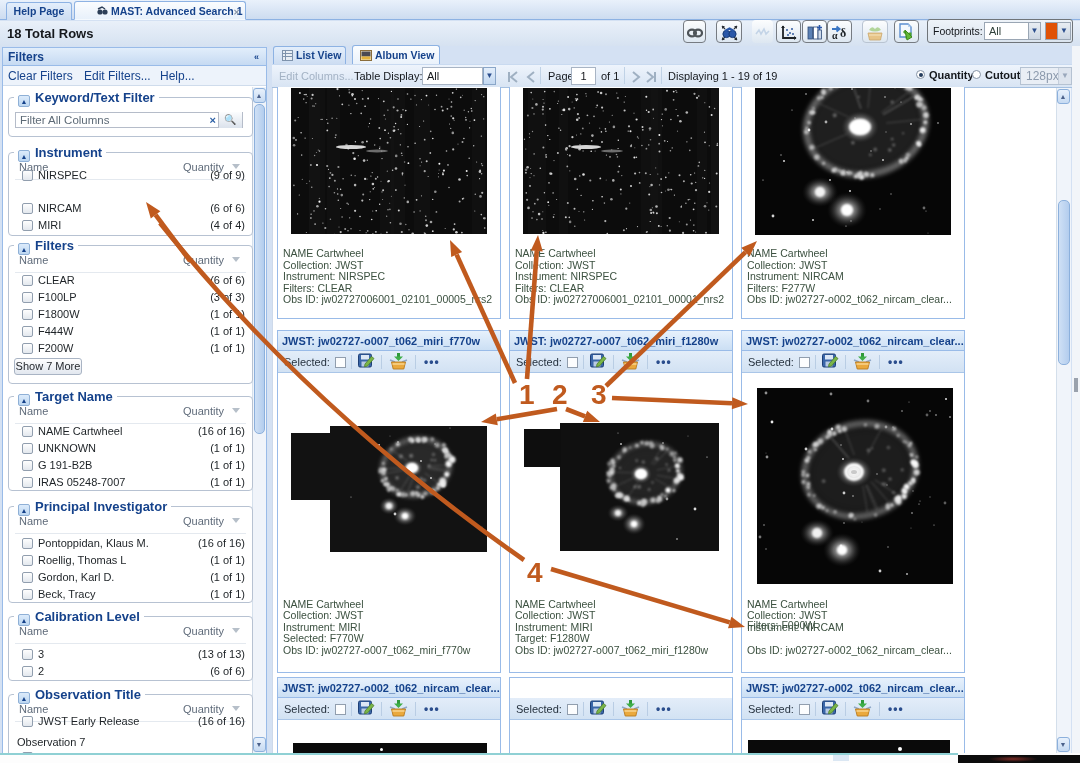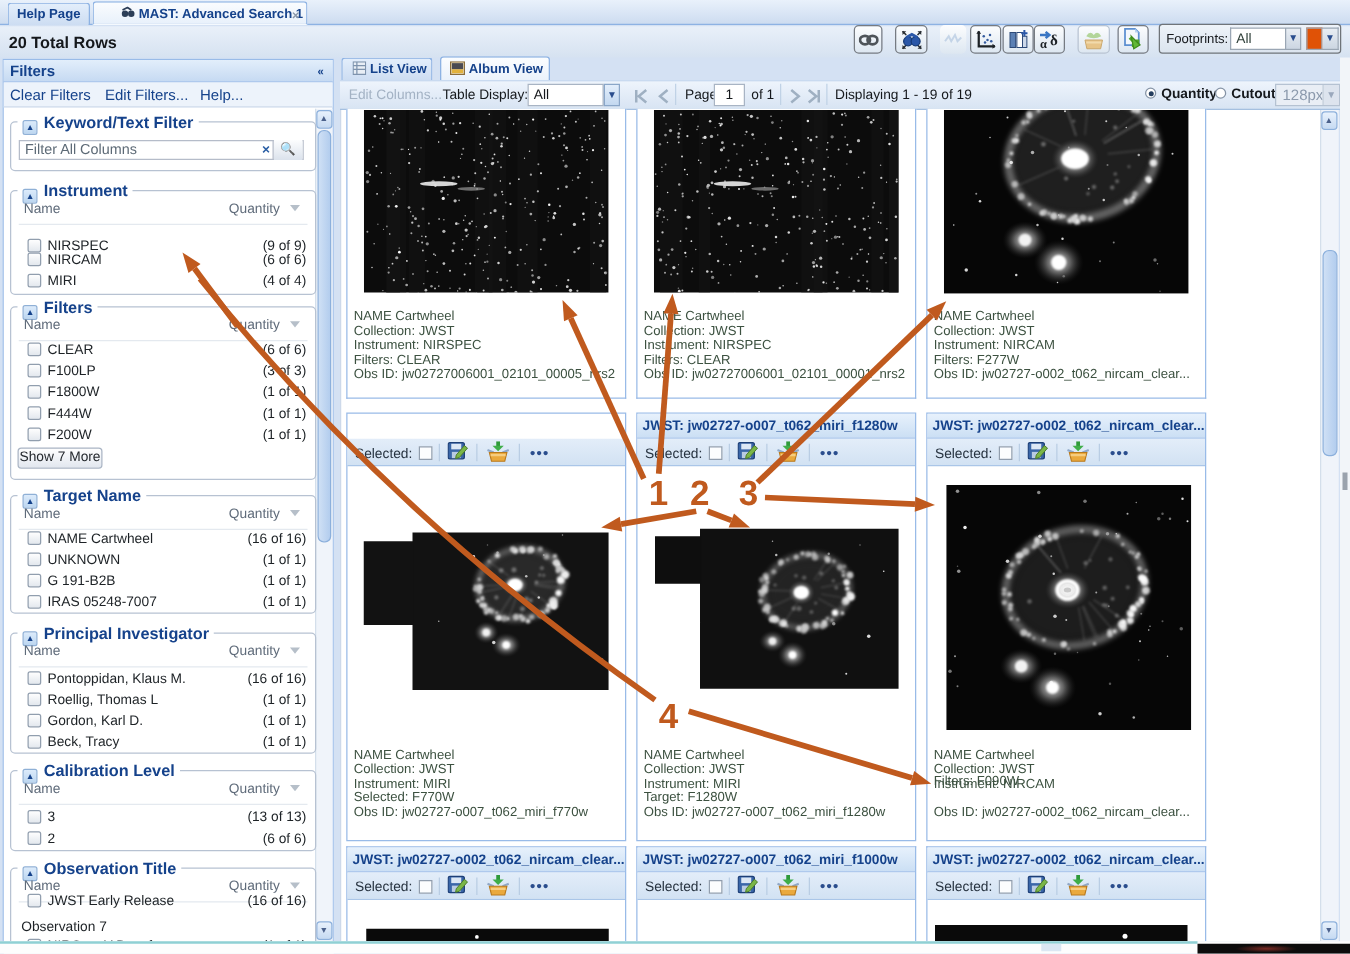--- a/index.html
+++ b/index.html
@@ -24,21 +24,21 @@
 .dots{color:#2a4d8d;font-weight:bold;letter-spacing:1px;font-size:12px}
 </style></head><body>
 <div class="abs" style="left:0;top:0;width:1080px;height:20px;background:linear-gradient(#e9f1fb,#cddcf0);border-bottom:1px solid #8db2e3"></div>
 <div class="abs" style="left:6px;top:2px;width:66px;height:18px;border:1px solid #8db2e3;border-bottom:none;border-radius:3px 3px 0 0;background:linear-gradient(#e3eefb,#cdddf2);font-weight:bold;font-size:10.5px;color:#15428b;text-align:center;line-height:17px">Help Page</div>
 <div class="abs" style="left:74px;top:1px;width:172px;height:19px;border:1px solid #8db2e3;border-bottom:1px solid #f4f9fe;border-radius:3px 3px 0 0;background:linear-gradient(#fafcfe,#e8f1fb);font-weight:bold;font-size:10.5px;color:#15428b;line-height:18px;padding-left:22px"><svg width="11" height="10" viewBox="0 0 11 10" style="vertical-align:-1px;margin-right:3px">
       <circle cx="3" cy="6" r="2.6" fill="#2c3e57"></circle>
       <circle cx="8" cy="6" r="2.6" fill="#2c3e57"></circle>
       <path d="M1 3 L5 1 L8 3" stroke="#2c3e57" stroke-width="1.4" fill="none"></path>
     </svg>MAST: Advanced Search 1 <span style="color:#8795a8;font-weight:bold;font-size:8px;position:absolute;right:5px;top:2px">✕</span></div>
 <div class="abs" style="left:0;top:21px;width:1080px;height:25px;background:linear-gradient(#e9f0f9,#d6e2f1)"></div>
-<div class="abs" style="left:7px;top:26px;font-weight:bold;font-size:13px;color:#15181c">20 Total Rows</div>
+<div class="abs" style="left:7px;top:26px;font-weight:bold;font-size:13px;color:#15181c">18 Total Rows</div>
 <div class="abs" style="left:683px;top:20px;width:23px;height:23px;border:1px solid #767b82;border-radius:4px;background:linear-gradient(#fcfdfe,#dde7f1);text-align:center;line-height:21px;"><svg width="16" height="10" viewBox="0 0 16 10" style="vertical-align:middle">
       <ellipse cx="5" cy="5" rx="4" ry="3.4" fill="none" stroke="#4e5459" stroke-width="2.2"></ellipse>
       <ellipse cx="11" cy="5" rx="4" ry="3.4" fill="none" stroke="#4e5459" stroke-width="2.2"></ellipse>
     </svg></div>
 <div class="abs" style="left:716px;top:20px;width:26px;height:23px;border:1px solid #767b82;border-radius:4px;background:linear-gradient(#fcfdfe,#dde7f1);text-align:center;line-height:21px;"><svg width="19" height="18" viewBox="0 0 19 18" style="vertical-align:middle">
       <path d="M2 2 L5 5 M17 2 L14 5 M2 16 L5 13 M17 16 L14 13" stroke="#2a2f35" stroke-width="1.3"></path>
       <path d="M2 2 l3 0 l-3 3 Z M17 2 l-3 0 l3 3 Z M2 16 l3 0 l-3 -3 Z M17 16 l-3 0 l3 -3 Z" fill="#2a2f35"></path>
       <circle cx="6.5" cy="10" r="3.6" fill="#2a57a8" stroke="#163a75"></circle>
       <circle cx="12.5" cy="10" r="3.6" fill="#2a57a8" stroke="#163a75"></circle>
       <path d="M5 7 L9.5 4.5 L14 7" stroke="#2a57a8" stroke-width="2.4" fill="none"></path>
@@ -96,21 +96,21 @@
 <div class="abs" style="left:253.5px;top:104px;width:11px;height:330px;background:linear-gradient(90deg,#cfe0f5,#b3cdee);border:1px solid #8cb0dc;border-radius:5px"></div>
 <div class="abs" style="left:252.5px;top:737px;width:13px;height:15px;border:1px solid #8cb0dc;border-radius:3px;background:linear-gradient(#e8f1fc,#c6daf2);text-align:center;line-height:13px;font-size:7px;color:#4b618b">▼</div>
 <div class="fs" style="top:97px;height:40px">
     <div class="lg"><span class="colbtn">▲</span>Keyword/Text Filter</div>
     <div class="abs" style="left:6px;top:14px;width:228px;height:16px;border:1px solid #b5bcc9;background:#fff;font-size:11.5px;color:#5d6a76;line-height:15px;padding-left:4px">Filter All Columns<span style="position:absolute;right:26px;top:0;color:#2b5fa5;font-weight:bold;font-size:11px">×</span><span style="position:absolute;right:0;top:-1px;width:24px;height:16px;border-left:1px solid #b5bcc9;background:linear-gradient(#fcfdfe,#dbe2ec);text-align:center;font-size:10px;color:#44556e">🔍</span></div>
   </div>
 <div class="fs" style="top:152px;height:84px">
     <div class="lg"><span class="colbtn">▲</span>Instrument</div>
     <div class="nq" style="top:8px">Name<span class="q">Quantity</span><span class="ar"></span></div>
     <div class="abs" style="left:6px;right:6px;top:26px;height:1px;background:#e4e9ef"></div>
-    <div class="row" style="top:38px"><span class="cb"></span>NIRSPEC<span class="q">(9 of 9)</span></div>
+    <div class="row" style="top:16px"><span class="cb"></span>NIRSPEC<span class="q">(9 of 9)</span></div>
     <div class="row" style="top:49px"><span class="cb"></span>NIRCAM<span class="q">(6 of 6)</span></div>
     <div class="row" style="top:66px"><span class="cb"></span>MIRI<span class="q">(4 of 4)</span></div>
   </div>
 <div class="fs" style="top:245px;height:139px">
     <div class="lg"><span class="colbtn">▲</span>Filters</div>
     <div class="nq" style="top:8px">Name<span class="q">Quantity</span><span class="ar"></span></div>
     <div class="abs" style="left:6px;right:6px;top:26px;height:1px;background:#e4e9ef"></div>
     <div class="row" style="top:28px"><span class="cb"></span>CLEAR<span class="q">(6 of 6)</span></div>
     <div class="row" style="top:45px"><span class="cb"></span>F100LP<span class="q">(3 of 3)</span></div>
     <div class="row" style="top:62px"><span class="cb"></span>F1800W<span class="q">(1 of 1)</span></div>
@@ -1054,20 +1054,21 @@
 <div class="ctext" style="left:515px;top:259.5px;width:216px">Collection: JWST</div>
 <div class="ctext" style="left:515px;top:271.0px;width:216px">Instrument: NIRSPEC</div>
 <div class="ctext" style="left:515px;top:282.5px;width:216px">Filters: CLEAR</div>
 <div class="ctext" style="left:515px;top:294.0px;width:216px">Obs ID: jw02727006001_02101_00001_nrs2</div>
 <div class="ctext" style="left:747px;top:248.0px;width:216px">NAME Cartwheel</div>
 <div class="ctext" style="left:747px;top:259.5px;width:216px">Collection: JWST</div>
 <div class="ctext" style="left:747px;top:271.0px;width:216px">Instrument: NIRCAM</div>
 <div class="ctext" style="left:747px;top:282.5px;width:216px">Filters: F277W</div>
 <div class="ctext" style="left:747px;top:294.0px;width:216px">Obs ID: jw02727-o002_t062_nircam_clear...</div>
 <div class="card" style="left:277px;top:330px;height:343px">
+    <div class="chead">JWST: jw02727-o007_t062_miri_f770w</div>
     <div class="csel">Selected: <span class="scb"></span><span class="sep"></span><svg width="17" height="16" viewBox="0 0 17 16" style="vertical-align:-3px;margin:0 1px">
         <rect x="0.5" y="1" width="13" height="13" rx="1.5" fill="#3a66a8" stroke="#1d3f77"></rect>
         <rect x="3" y="2" width="8" height="4.5" fill="#dce7f5"></rect>
         <rect x="3.5" y="8.5" width="7" height="5" fill="#b9cbe3"></rect>
         <polygon points="7,11 13.5,3.5 16,5.5 9.5,13 6.5,13.8" fill="#7ab648" stroke="#4e7d2a" stroke-width="0.8"></polygon>
       </svg><span class="sep"></span><svg width="21" height="17" viewBox="0 0 21 17" style="vertical-align:-4px;margin:0 1px">
         <path d="M10.5 0 L10.5 6" stroke="#2f9a3a" stroke-width="3"></path>
         <path d="M6 3.5 L10.5 8 L15 3.5 Z" fill="#3fae49"></path>
         <path d="M2 7 L7 9 M19 7 L14 9" stroke="#8fa8c8" stroke-width="1.6"></path>
         <path d="M3.5 9 L17.5 9 L15.8 16 L5.2 16 Z" fill="#eaa93d" stroke="#b97a1e" stroke-width="0.9"></path>
@@ -1549,21 +1550,20 @@
         <polygon points="7,11 13.5,3.5 16,5.5 9.5,13 6.5,13.8" fill="#7ab648" stroke="#4e7d2a" stroke-width="0.8"></polygon>
       </svg><span class="sep"></span><svg width="21" height="17" viewBox="0 0 21 17" style="vertical-align:-4px;margin:0 1px">
         <path d="M10.5 0 L10.5 6" stroke="#2f9a3a" stroke-width="3"></path>
         <path d="M6 3.5 L10.5 8 L15 3.5 Z" fill="#3fae49"></path>
         <path d="M2 7 L7 9 M19 7 L14 9" stroke="#8fa8c8" stroke-width="1.6"></path>
         <path d="M3.5 9 L17.5 9 L15.8 16 L5.2 16 Z" fill="#eaa93d" stroke="#b97a1e" stroke-width="0.9"></path>
         <path d="M4.5 11 L16.5 11" stroke="#f6cd80" stroke-width="1.8"></path>
       </svg><span class="sep"></span> <span class="dots">•••</span></div>
   </div>
 <div class="card" style="left:509px;top:677px;height:76px;border-bottom:none">
-    <div class="chead">JWST: jw02727-o007_t062_miri_f1000w</div>
     <div class="csel">Selected: <span class="scb"></span><span class="sep"></span><svg width="17" height="16" viewBox="0 0 17 16" style="vertical-align:-3px;margin:0 1px">
         <rect x="0.5" y="1" width="13" height="13" rx="1.5" fill="#3a66a8" stroke="#1d3f77"></rect>
         <rect x="3" y="2" width="8" height="4.5" fill="#dce7f5"></rect>
         <rect x="3.5" y="8.5" width="7" height="5" fill="#b9cbe3"></rect>
         <polygon points="7,11 13.5,3.5 16,5.5 9.5,13 6.5,13.8" fill="#7ab648" stroke="#4e7d2a" stroke-width="0.8"></polygon>
       </svg><span class="sep"></span><svg width="21" height="17" viewBox="0 0 21 17" style="vertical-align:-4px;margin:0 1px">
         <path d="M10.5 0 L10.5 6" stroke="#2f9a3a" stroke-width="3"></path>
         <path d="M6 3.5 L10.5 8 L15 3.5 Z" fill="#3fae49"></path>
         <path d="M2 7 L7 9 M19 7 L14 9" stroke="#8fa8c8" stroke-width="1.6"></path>
         <path d="M3.5 9 L17.5 9 L15.8 16 L5.2 16 Z" fill="#eaa93d" stroke="#b97a1e" stroke-width="0.9"></path>

